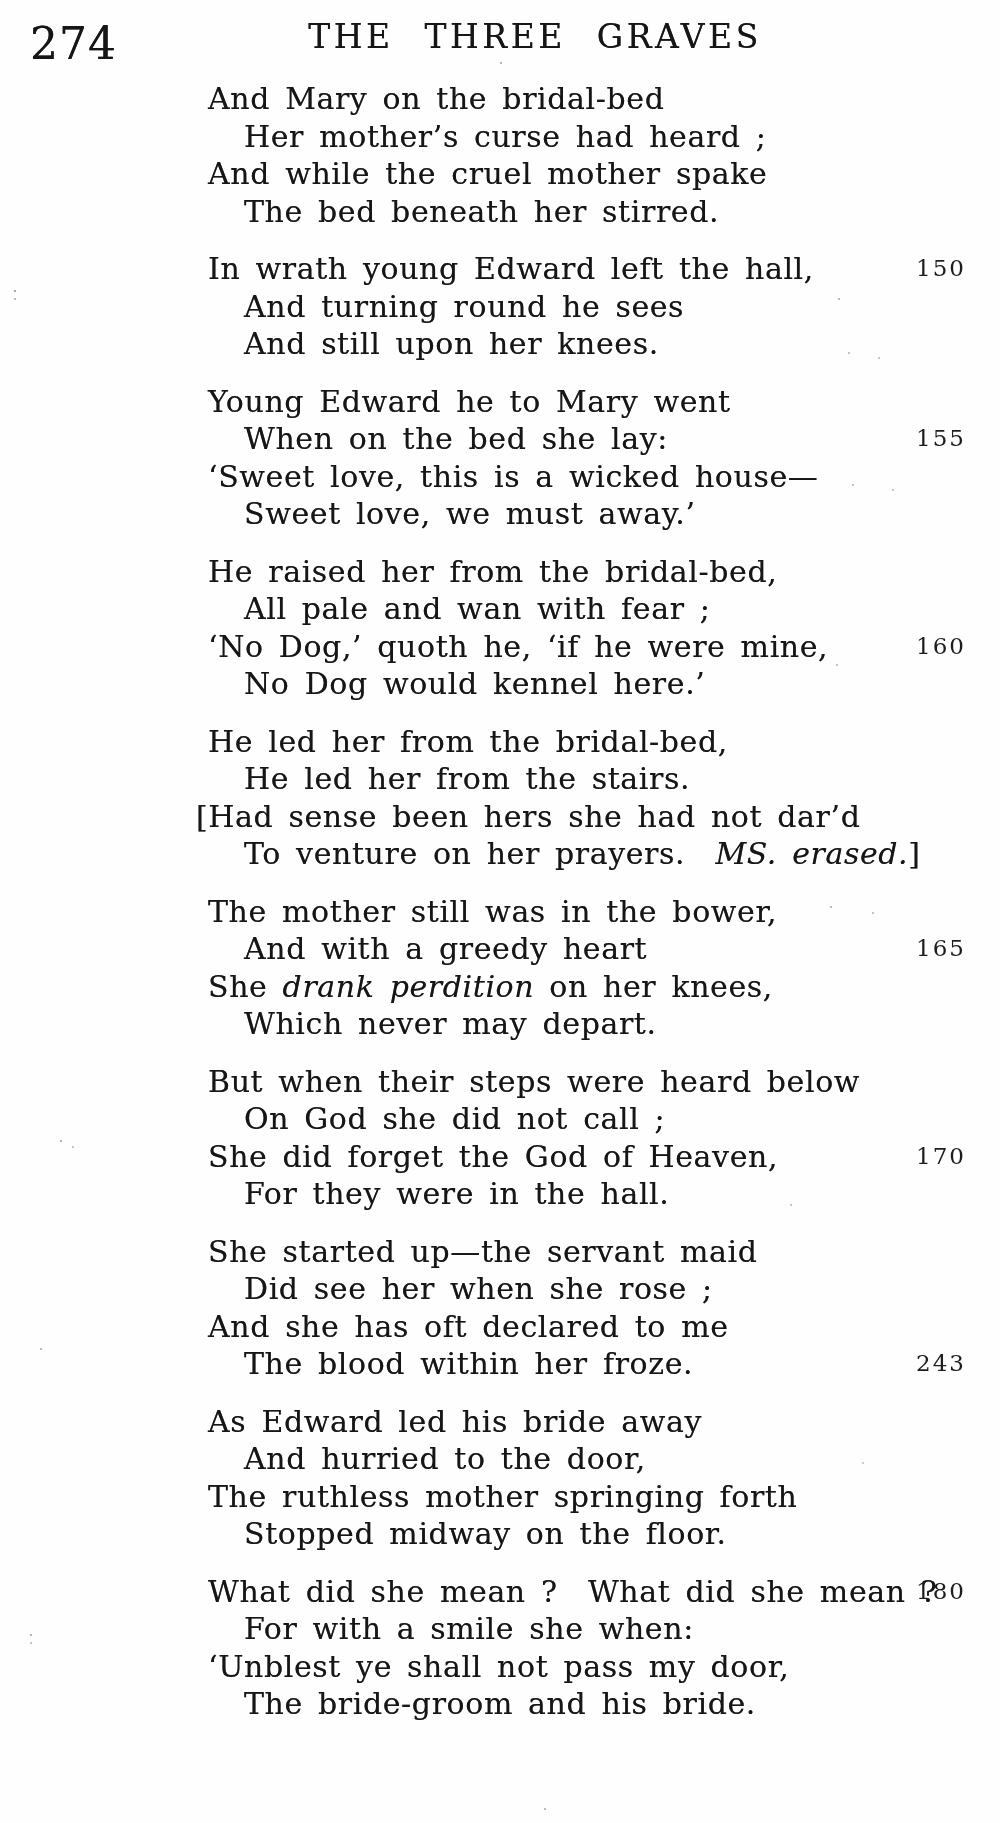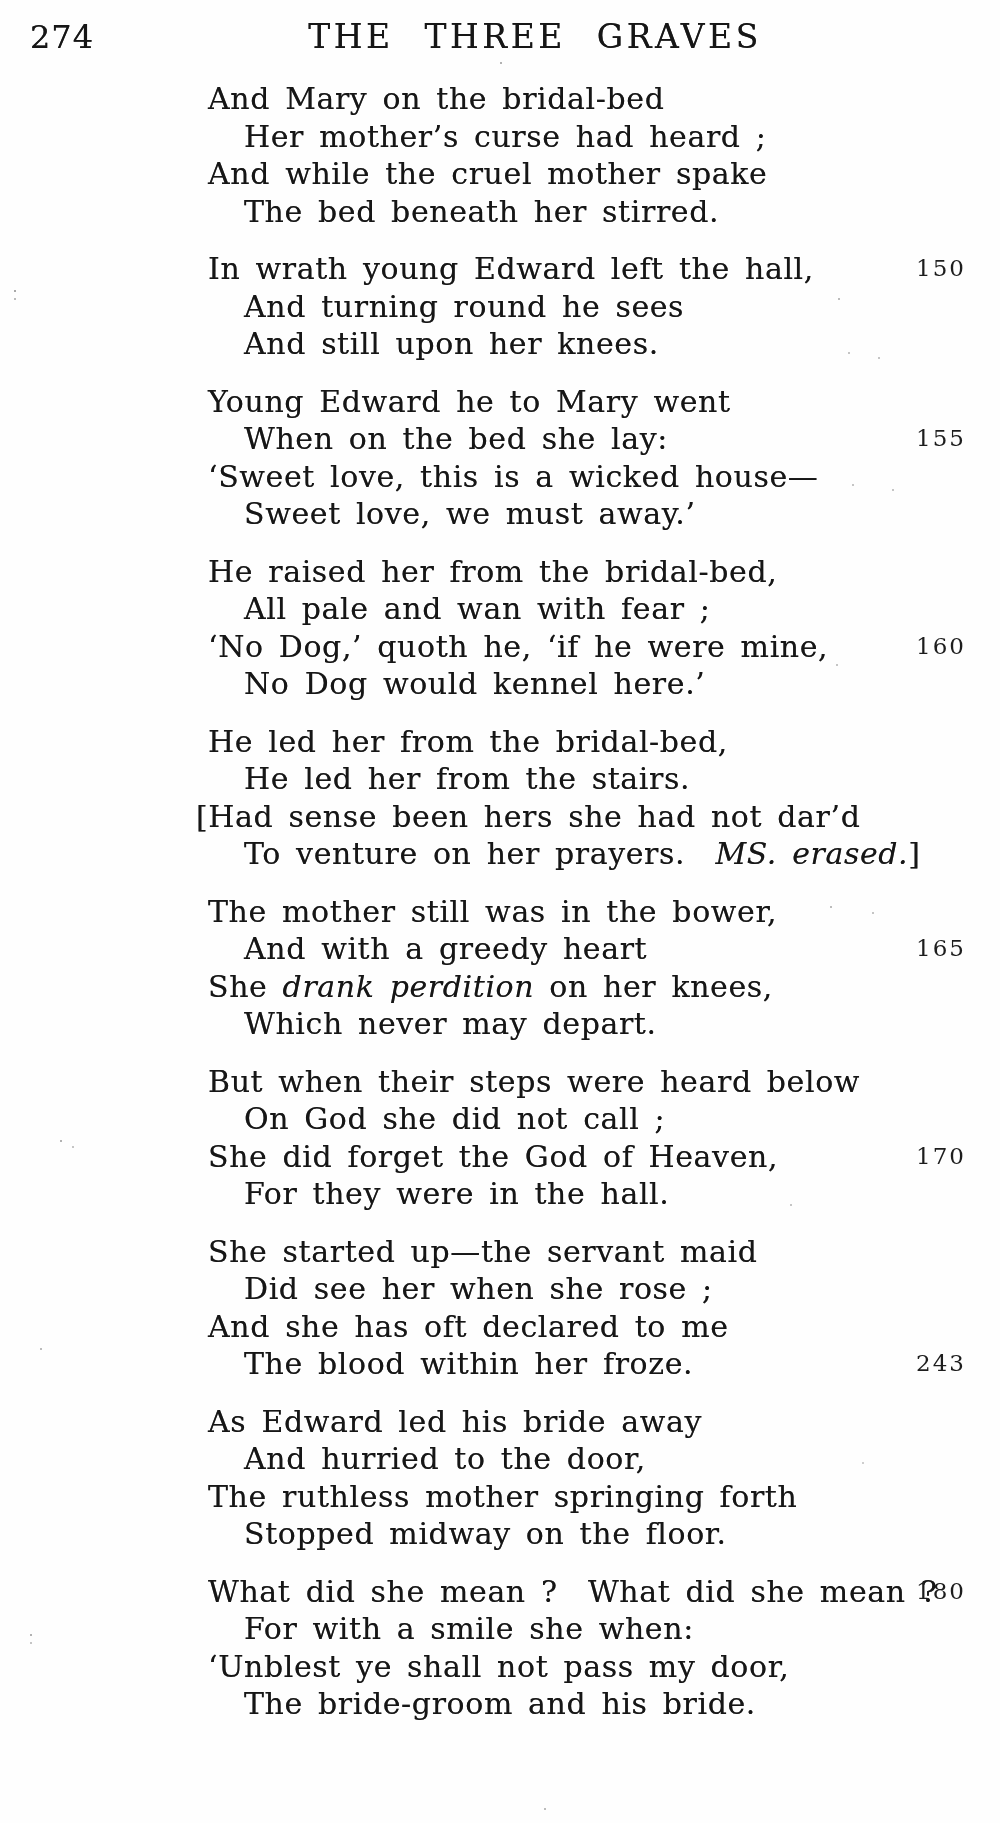--- a/index.html
+++ b/index.html
@@ -15,21 +15,21 @@
     height: 1823px;
     background: #fefefe;
     color: #161616;
     overflow: hidden;
   }
   
   .pagenum {
     position: absolute;
     left: 30px;
     top: 18px;
-    font-size: 32px;
+    font-size: 44px;
     letter-spacing: 1px;
     text-shadow: 0 0 0.6px rgba(0,0,0,0.7);
   }
   .title {
     position: absolute;
     left: 0;
     top: 17px;
     width: 1000px;
     text-align: center;
     font-size: 33px;

